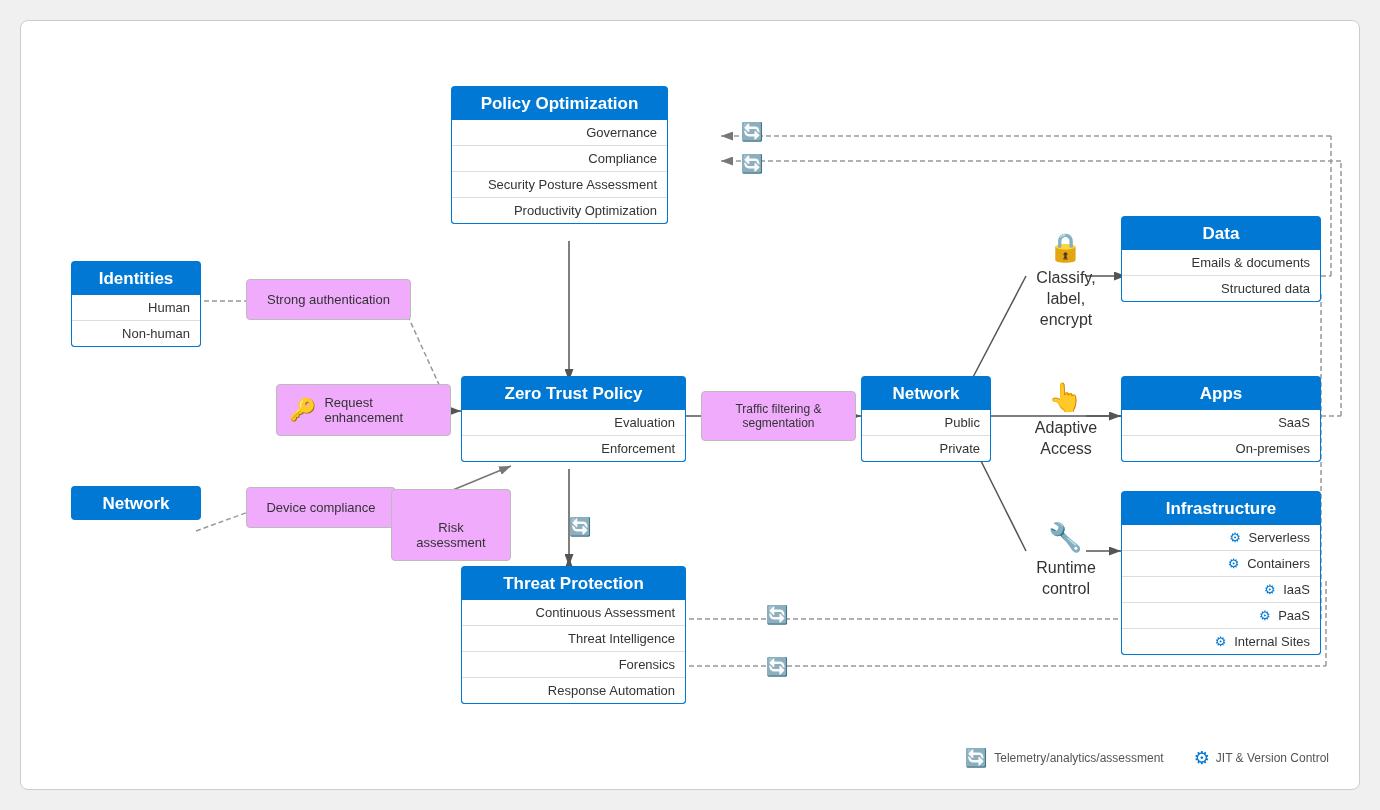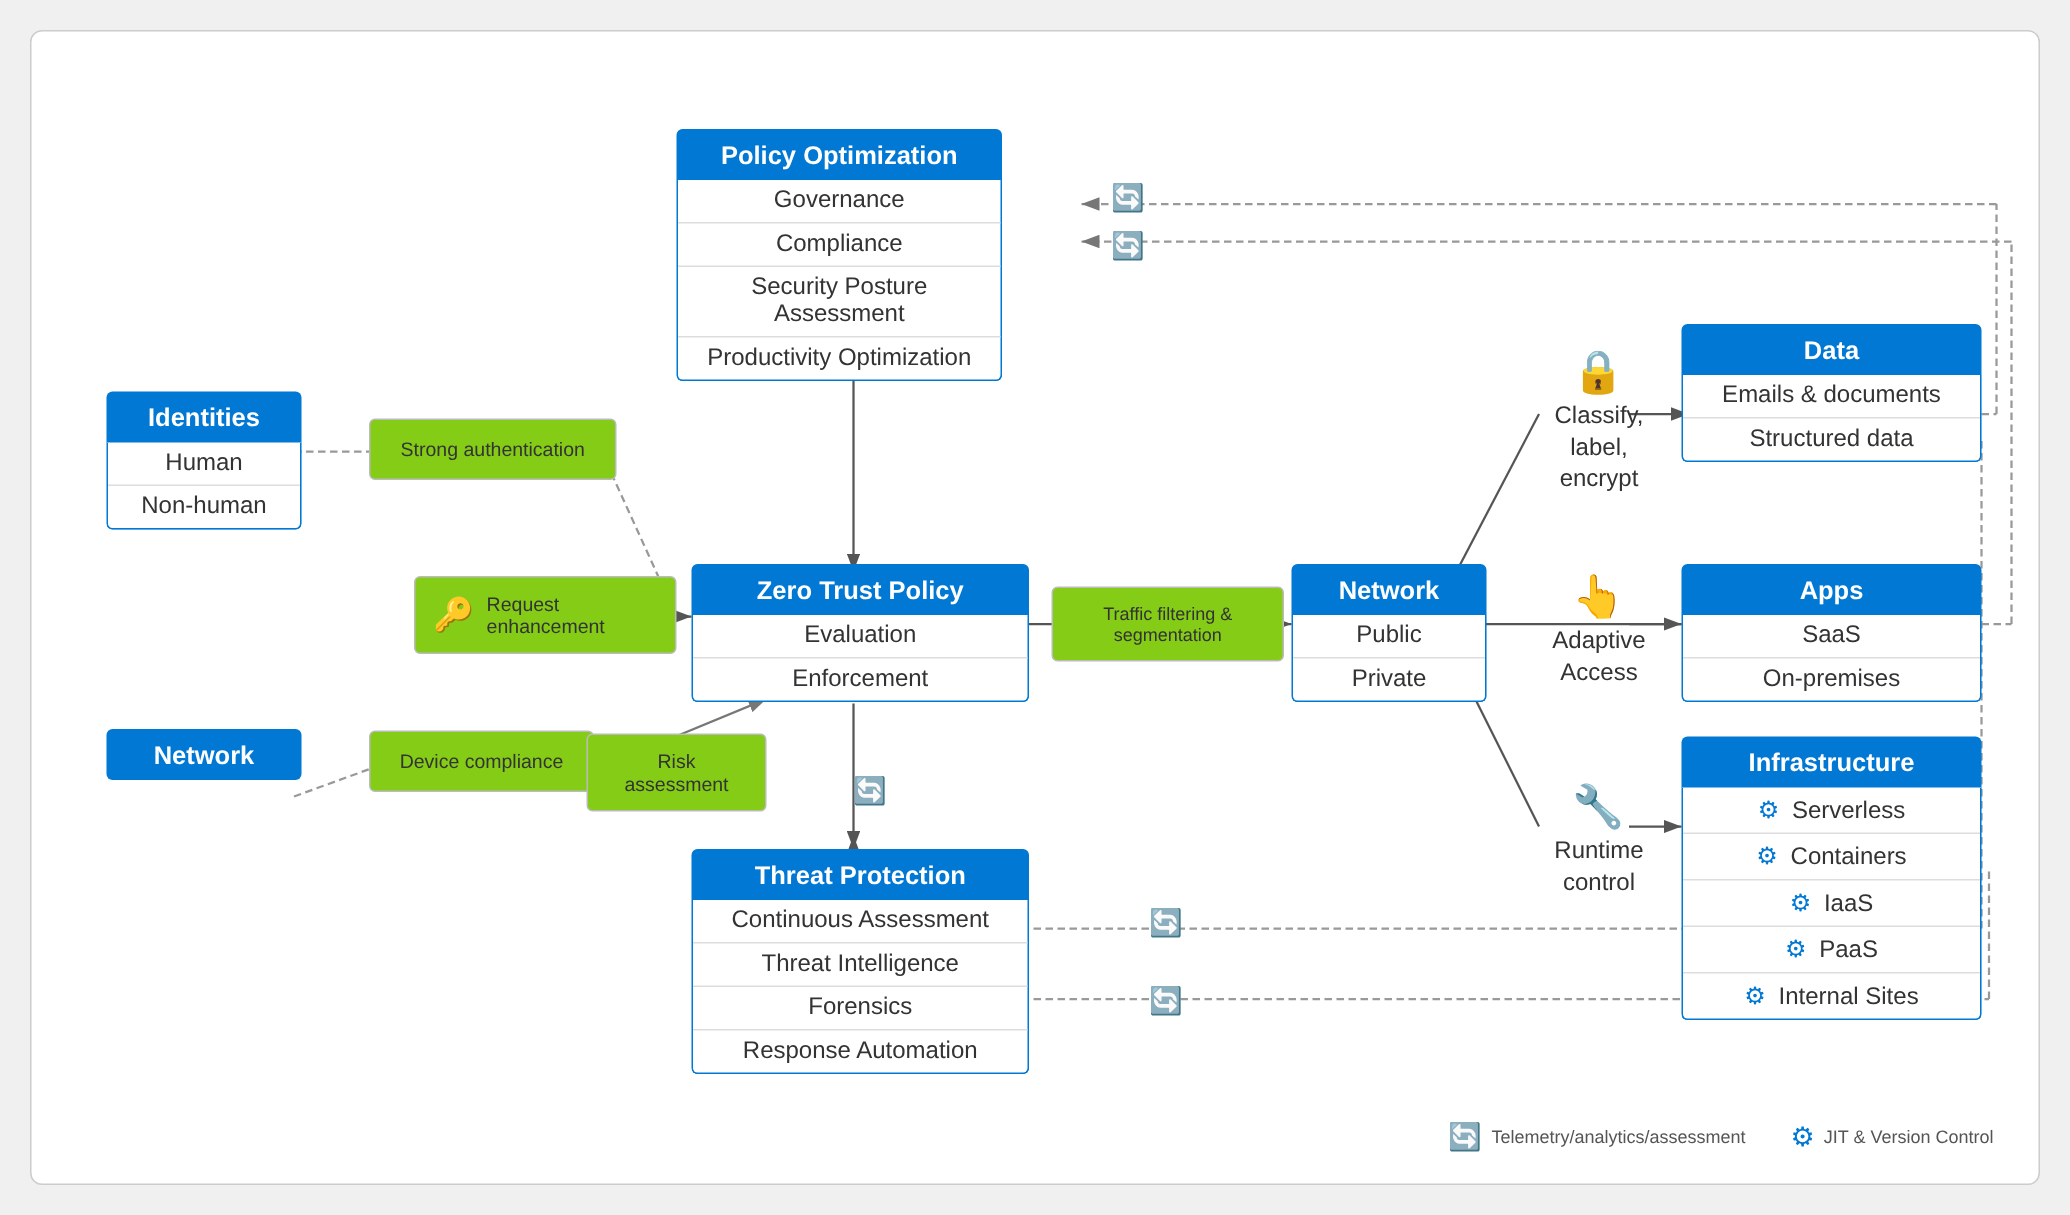--- a/index.html
+++ b/index.html
@@ -35,34 +35,34 @@
       padding: 8px 12px 6px;
     }
     .blue-box .white-section {
       background: white;
       color: #333;
       border: 1.5px solid #0078d4;
       border-top: none;
       border-radius: 0 0 4px 4px;
     }
     .blue-box .white-row {
-      font-size: 16px;
+      font-size: 13px;
       padding: 5px 10px;
       border-bottom: 1px solid #ddd;
-      text-align: center;
+      text-align: right;
     }
     .blue-box .white-row:last-child {
       border-bottom: none;
     }
 
     
     .text-box {
       border: 1.5px solid #bbb;
       border-radius: 4px;
-      background: #84cc16;
+      background: #f0abfc;
       position: absolute;
       text-align: center;
       padding: 10px 15px;
     }
     .text-box .tb-text {
       font-size: 13px;
       color: #333;
     }
 
     
@@ -279,21 +279,21 @@
     <div class="tb-text">Device compliance</div>
   </div>
 
   <div class="text-box" style="left:255px; top:363px; width:175px; padding: 10px 12px; display:flex; align-items:center; gap:8px;">
     <span style="font-size:22px; color:#555;">🔑</span>
     <div class="tb-text" style="text-align:left; white-space:pre-line;">Request
 enhancement</div>
   </div>
 
   <div class="text-box" style="left:370px; top:468px; width:120px; padding: 10px 12px;">
-    <div class="tb-text" style="white-space:pre-line;">Risk
+    <div class="tb-text" style="white-space:pre-line;margin-top:20px;">Risk
 assessment</div>
   </div>
 
   <div class="text-box" style="left:680px; top:370px; width:155px; padding: 10px 4px;">
     <div class="tb-text" style="white-space:pre-line; font-size:12px;">Traffic filtering &amp;
 segmentation</div>
   </div>
 
   <div class="icon-text-box" style="left:995px; top:210px; width:100px;">
     <div class="icon-symbol">🔒</div>

